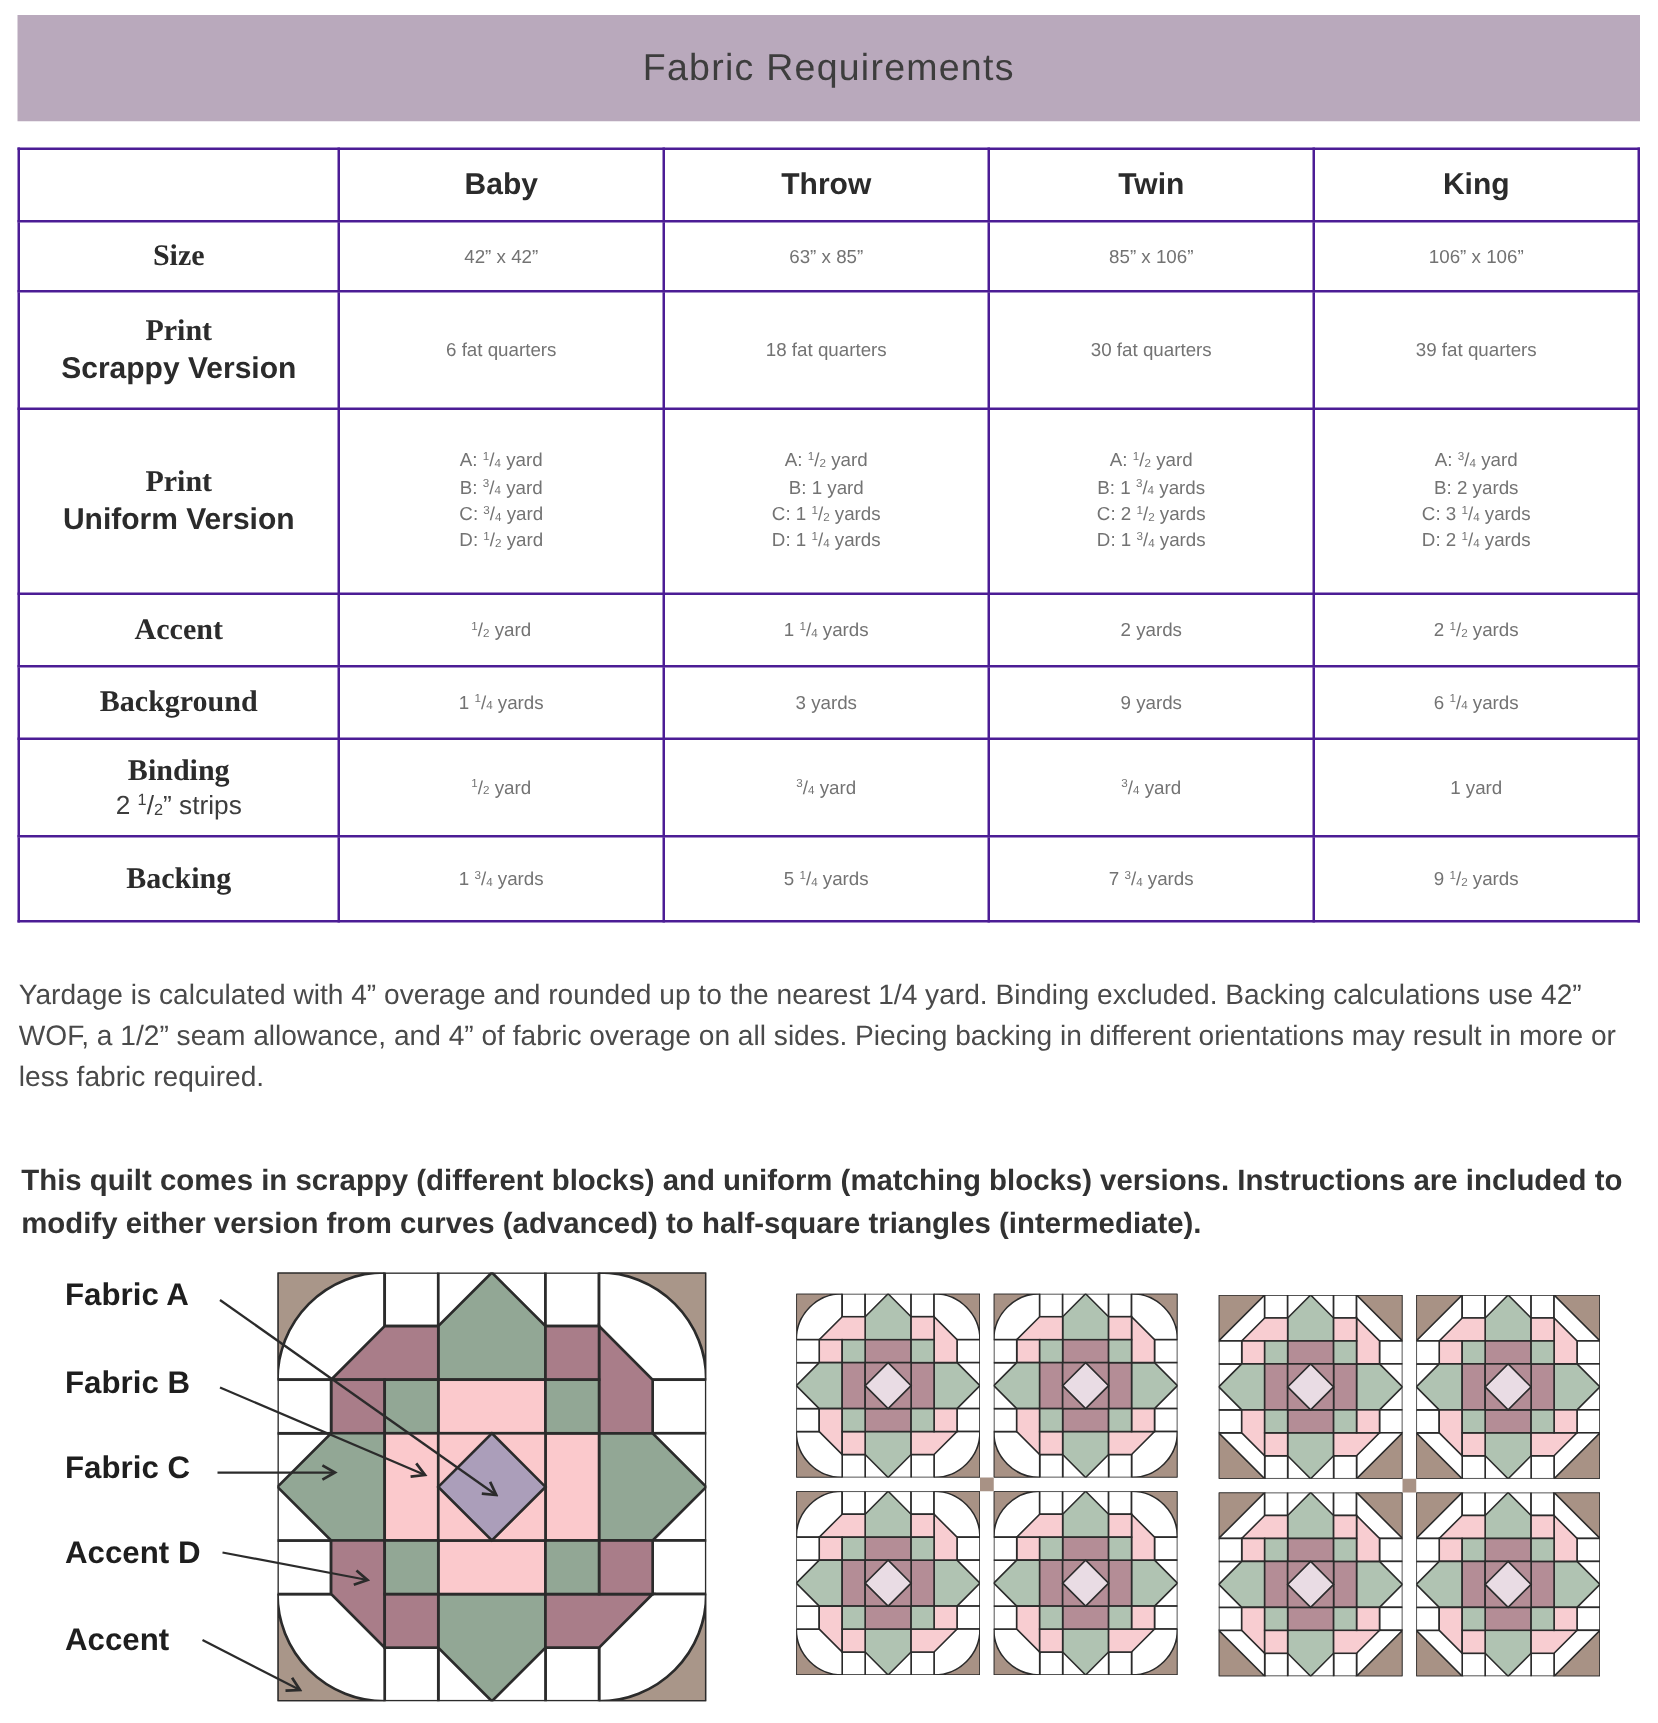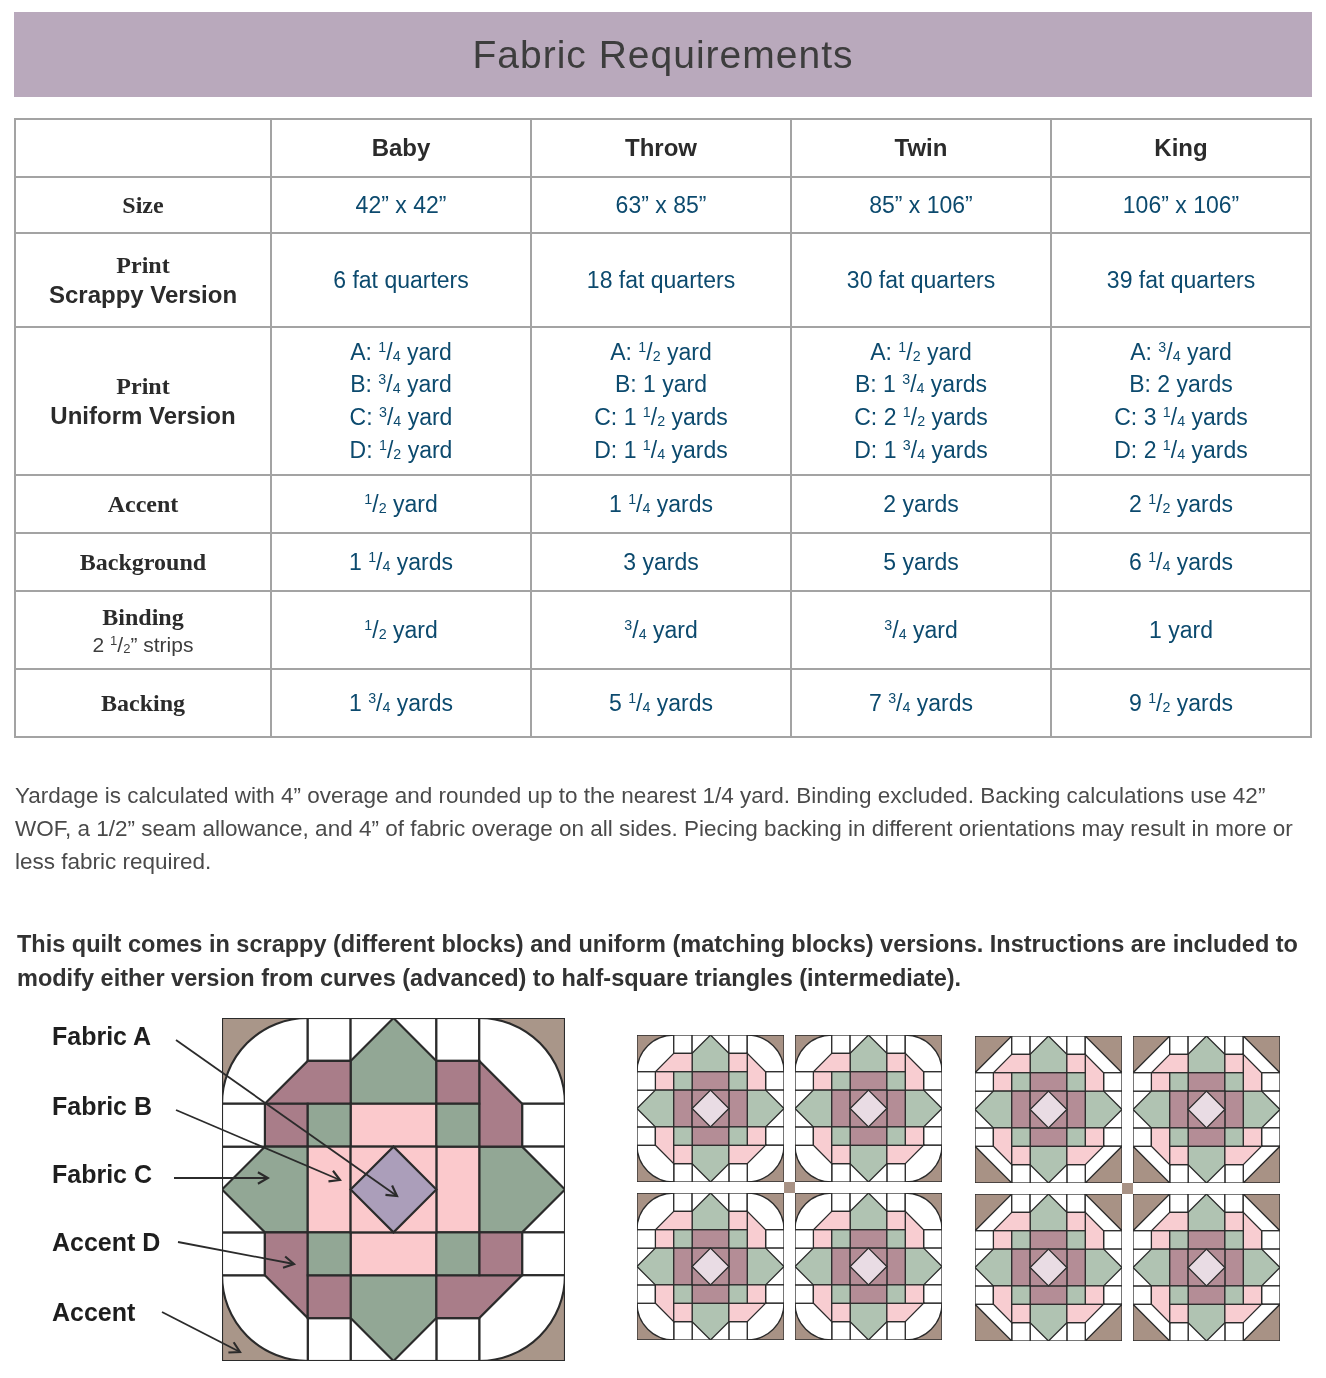--- a/index.html
+++ b/index.html
@@ -4,44 +4,44 @@
 <style>
   html,body { margin:0; padding:0; }
   body {
     width:1326px; height:1378px; position:relative; background:#ffffff;
     font-family:"Liberation Sans", sans-serif; overflow:hidden;
   }
   .bar {
     position:absolute; left:14px; top:12px; width:1298px; height:85px;
     display:flex; align-items:center; justify-content:center;
   }
-  .bar .title { font-size:39px; font-weight:400; color:#3d3d3d; letter-spacing:1px; }
+  .bar .title { font-size:30px; font-weight:400; color:#3d3d3d; letter-spacing:1px; }
 
   table.req {
     position:absolute; left:14px; top:118px; width:1298px;
     border-collapse:collapse; table-layout:fixed;
   }
   table.req th, table.req td {
-    border:2px solid #a3a3a3; text-align:center; vertical-align:middle; padding:2px 6px;
+    border:2px solid #4c1d95; text-align:center; vertical-align:middle; padding:2px 6px;
   }
   table.req thead tr { height:58px; }
   table.req tbody tr:nth-child(1){ height:56px; }
   table.req tbody tr:nth-child(2){ height:94px; }
   table.req tbody tr:nth-child(3){ height:148px; }
   table.req tbody tr:nth-child(4){ height:58px; }
   table.req tbody tr:nth-child(5){ height:58px; }
   table.req tbody tr:nth-child(6){ height:78px; }
   table.req tbody tr:nth-child(7){ height:68px; }
   col.c-label { width:256px; }
   col.c-val { width:260px; }
   .col-head { font-size:24px; font-weight:bold; color:#2b2b2b; }
   .row-label { font-size:24px; font-weight:bold; color:#2b2b2b; line-height:1.25;font-family:Liberation Serif, serif; }
   .row-sub { font-size:21px; font-weight:normal; color:#3d3d3d; line-height:1.25; }
   .row-sub.bold { font-size:24px; font-weight:bold; color:#2b2b2b; }
-  .val { font-size:23px; color:#0c4a6e; }
+  .val { font-size:15px; color:#737373; }
   .val .lines { display:inline-block; text-align:center; line-height:1.42; }
   sup { font-size:62%; vertical-align:0.55em; line-height:0; }
   sub { font-size:62%; vertical-align:-0.05em; line-height:0; }
 
   .footnote {
     position:absolute; left:15px; top:756px; width:1300px;
     font-size:22.5px; color:#4a4a4a; line-height:1.48;
   }
   .version-note {
     position:absolute; left:17px; top:903px; width:1300px;
@@ -124,21 +124,21 @@
         <td class="val">1 <sup>1</sup>/<sub>4</sub> yards</td>
         <td class="val">2 yards</td>
         <td class="val">2 <sup>1</sup>/<sub>2</sub> yards</td>
       </tr>
       <tr>
         <td>
       <div class="row-label">Background</div>
         </td>
         <td class="val">1 <sup>1</sup>/<sub>4</sub> yards</td>
         <td class="val">3 yards</td>
-        <td class="val">5 yards</td>
+        <td class="val">9 yards</td>
         <td class="val">6 <sup>1</sup>/<sub>4</sub> yards</td>
       </tr>
       <tr>
         <td>
       <div class="row-label">Binding</div>
           <div class="row-sub">2 <sup>1</sup>/<sub>2</sub>” strips</div>
         </td>
         <td class="val"><sup>1</sup>/<sub>2</sub> yard</td>
         <td class="val"><sup>3</sup>/<sub>4</sub> yard</td>
         <td class="val"><sup>3</sup>/<sub>4</sub> yard</td>

